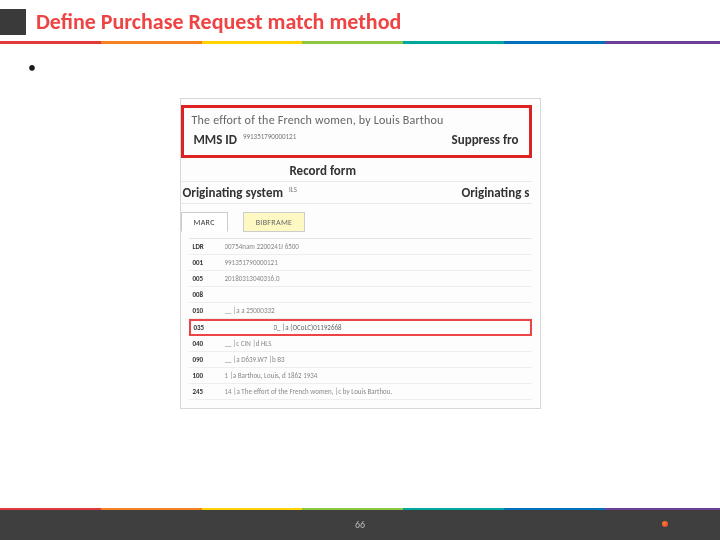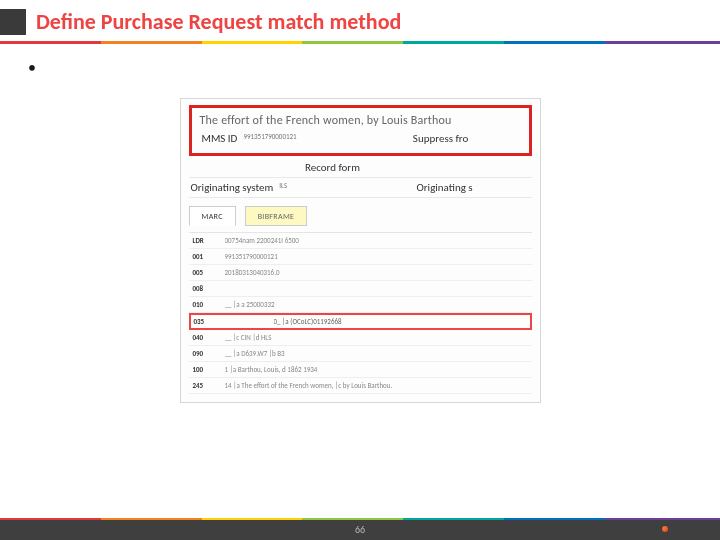--- a/index.html
+++ b/index.html
@@ -51,21 +51,21 @@
     font-size: 16px;
     line-height: 1.5;
   }
   .screenshot {
     width: 361px;
     margin: 14px auto 0 auto;
     border: 1px solid #d7d7d7;
     background: #fdfdfd;
     font-size: 8px;
     color: #555;
-    padding: 6px 8px 8px 8px;
+    padding: 6px 8px 8px 0;
     position: relative;
   }
   .rec-title-box {
     border: 3px solid #d22;
     padding: 5px 8px;
     margin-bottom: 2px;
   }
   .rec-title {
     font-size: 12px;
     color: #666;
@@ -75,43 +75,44 @@
   .meta-row {
     display: flex;
     padding: 3px 2px;
     border-bottom: 1px solid #e9e9e9;
   }
   .meta-col {
     flex: 1;
     display: flex;
     gap: 6px;
   }
-  .meta-label { font-weight: 400; color: #333; font-size: 11px; }
+  .meta-label { font-weight: 700; color: #333; font-size: 13px; }
   .meta-val { color: #777; font-size: 7px; filter: blur(0.4px); }
   .tabs {
     display: flex;
-    gap: 9px;
+    gap: 15px;
     margin: 8px 0 6px 0;
   }
   .tab {
     font-size: 8px;
     padding: 4px 12px;
     border: 1px solid #ccc;
     background: #fef9c3;
     color: #666;
     letter-spacing: 0.3px;
   }
   .tab.active {
     background: #fff;
     color: #333;
     border-bottom: 1px solid #fff;
   }
   .marc-table {
     margin-top: 4px;
     border-top: 1px solid #e5e5e5;
+    margin-left: 8px;
   }
   .marc-row {
     display: flex;
     border-bottom: 1px solid #eee;
     padding: 3px 4px;
     align-items: center;
     min-height: 16px;
   }
   .marc-tag {
     width: 32px;
@@ -131,21 +132,21 @@
     border: 2px solid #ef4444;
     padding: 2px 3px;
     gap: 48px;
   }
   .marc-row.highlight .marc-val { filter: blur(0.3px); color: #666; }
   .footer {
     position: absolute;
     bottom: 0;
     left: 0;
     right: 0;
-    height: 22px;
+    height: 32px;
     background: #3f3f3f;
     display: flex;
     align-items: center;
     justify-content: center;
   }
   .footer .rainbow {
     position: absolute;
     top: 0;
     height: 2px;
   }
@@ -184,36 +185,36 @@
 </div>
 
 <div class="screenshot">
   <div class="rec-title-box">
     <div class="rec-title">The effort of the French women, by Louis Barthou</div>
     <div class="meta-row" style="border:none;padding-top:5px;">
       <div class="meta-col">
         <span class="meta-label">MMS ID</span>
         <span class="meta-val">991351790000121</span>
       </div>
-      <div class="meta-col" style="flex:0.5;">
+      <div class="meta-col" style="flex:0.5;justify-content:flex-end;">
         <span class="meta-label">Suppress fro</span>
       </div>
     </div>
   </div>
   <div class="meta-row">
     <div class="meta-col" style="flex:0.5;justify-content:flex-end;">
       <span class="meta-label">Record form</span>
     </div>
   </div>
   <div class="meta-row">
     <div class="meta-col">
       <span class="meta-label">Originating system</span>
       <span class="meta-val">ILS</span>
     </div>
-    <div class="meta-col" style="flex:0.5;">
+    <div class="meta-col" style="flex:0.5;justify-content:flex-end;">
       <span class="meta-label">Originating s</span>
     </div>
   </div>
 
   <div class="tabs">
     <div class="tab active">MARC</div>
     <div class="tab">BIBFRAME</div>
   </div>
 
   <div class="marc-table" id="marc-table">

